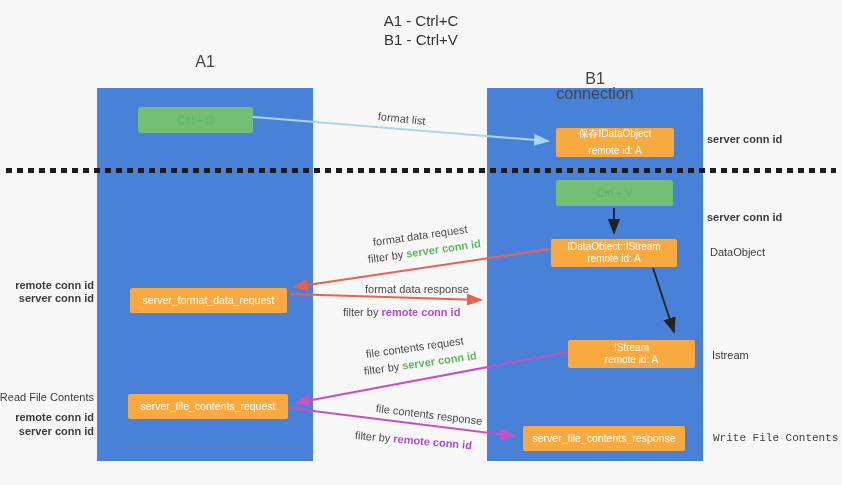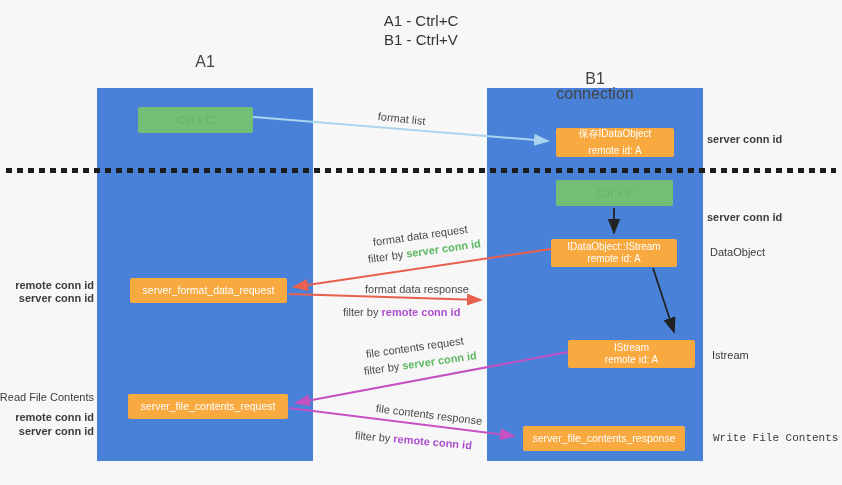--- a/index.html
+++ b/index.html
@@ -101,21 +101,21 @@
     <span>保存IDataObject</span>
     <span>remote id: A</span>
   </div>
   <div class="node green" style="left:556px;top:180px;width:117px;height:26px;">
     <span>Ctrl + V</span>
   </div>
   <div class="node orange" style="left:551px;top:239px;width:126px;height:28px;font-size:10px;line-height:12px;">
     <span>IDataObject::IStream</span>
     <span>remote id: A</span>
   </div>
-  <div class="node orange" style="left:130px;top:278px;width:157px;height:25px;">
+  <div class="node orange" style="left:130px;top:288px;width:157px;height:25px;">
     <span>server_format_data_request</span>
   </div>
   <div class="node orange" style="left:568px;top:340px;width:127px;height:28px;font-size:10px;line-height:12px;">
     <span>IStream</span>
     <span>remote id: A</span>
   </div>
   <div class="node orange" style="left:128px;top:394px;width:160px;height:25px;">
     <span>server_file_contents_request</span>
   </div>
   <div class="node orange" style="left:523px;top:426px;width:162px;height:25px;">

